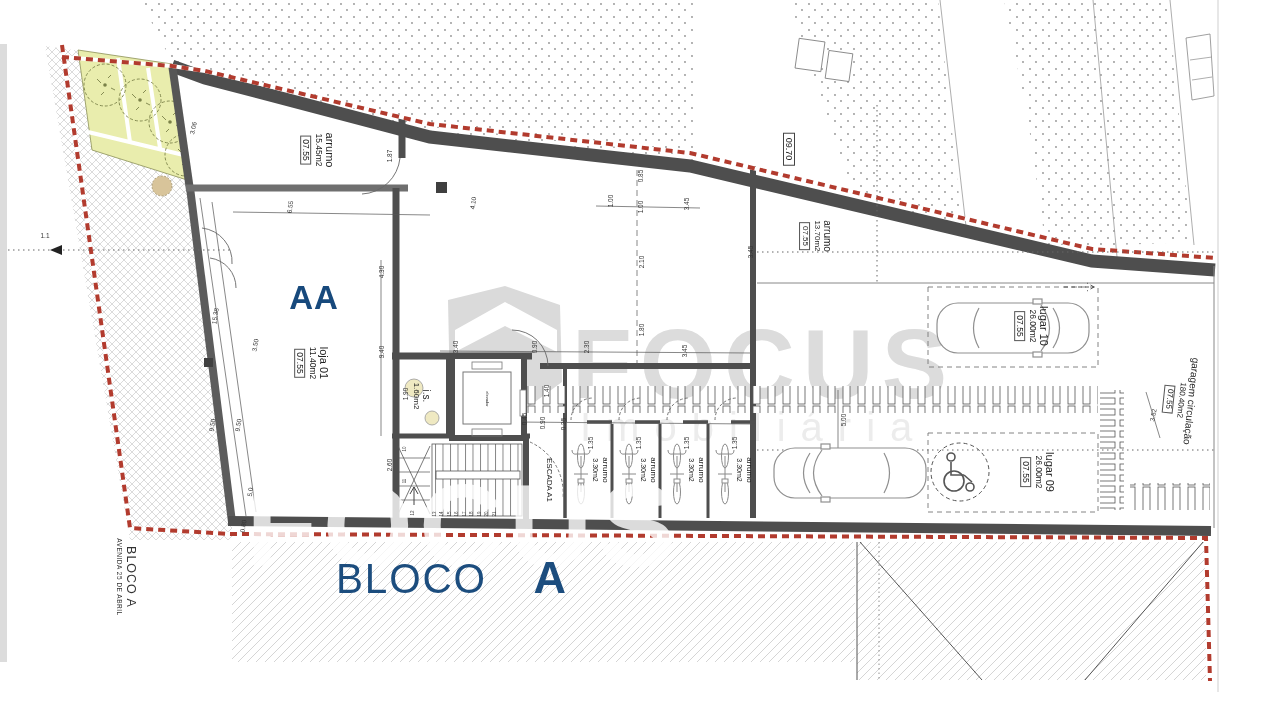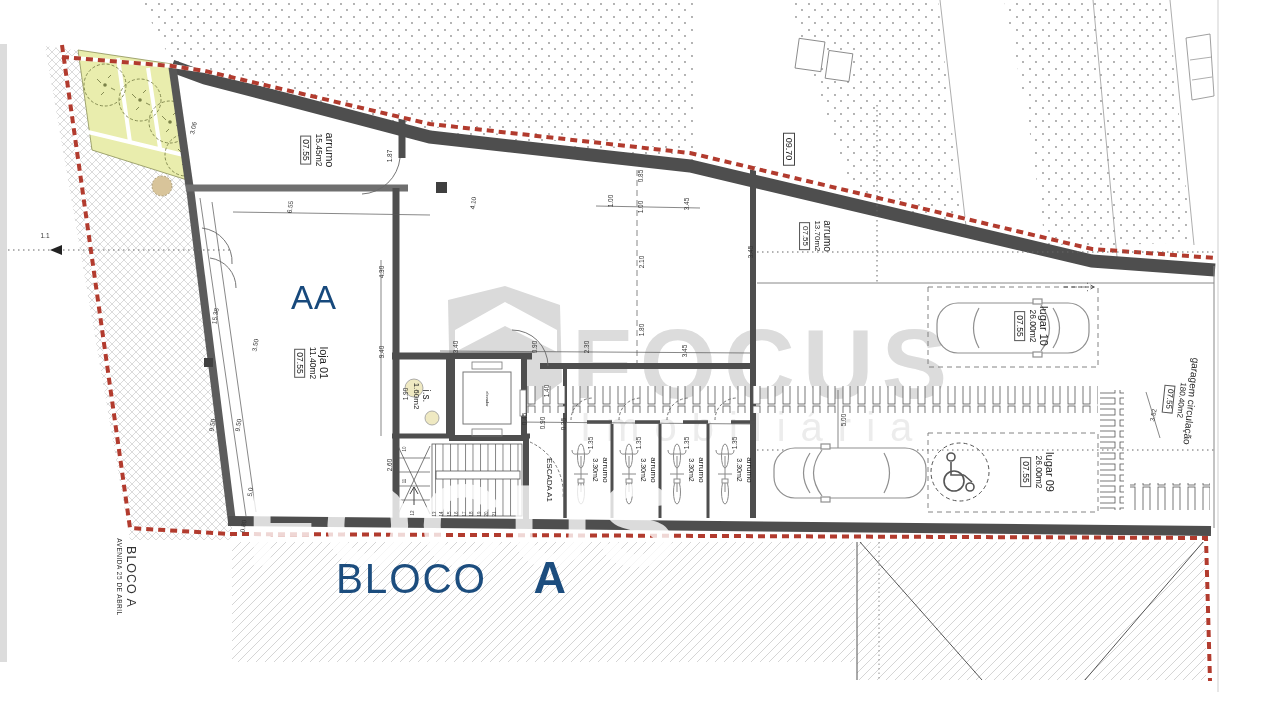--- a/index.html
+++ b/index.html
@@ -9,21 +9,21 @@
   .lbl{position:absolute;display:flex;flex-direction:column;align-items:center;gap:1px;
        line-height:1.12;color:#222;text-align:center;white-space:nowrap;z-index:30;}
   .lbl .nm{font-size:11px;}
   .lbl .ar{font-size:8.5px;}
   .lbl .cd{font-size:8.5px;border:1px solid #555;padding:0 3px;background:#fff;margin-top:1px;}
   .lbl.sm .nm{font-size:8px;} .lbl.sm .ar{font-size:7px;}
   .lbl.md .nm{font-size:10px;} .lbl.md .ar{font-size:8px;} .lbl.md .cd{font-size:8px;}
   .lbl.xs .nm{font-size:4px;}
   .dim{position:absolute;font-size:6.5px;color:#333;white-space:nowrap;z-index:25;}
   .step{position:absolute;font-size:4.5px;color:#444;z-index:25;}
-  #label-aa{position:absolute;font-size:33px;font-weight:400;color:#17497c;letter-spacing:1px;z-index:30;}
+  #label-aa{position:absolute;font-size:33px;font-weight:700;color:#17497c;letter-spacing:1px;z-index:30;}
   .bloco{position:absolute;left:336px;top:552px;z-index:30;color:#1c4d7e;display:flex;align-items:baseline;gap:25px;}
   .bloco .w{font-size:43px;font-weight:400;letter-spacing:2px;transform:scaleX(.94);transform-origin:left;}
   .bloco .l{font-size:45px;font-weight:700;margin-left:12px;}
   .street-v{color:#333;}
   .street-v .nm{font-size:12.5px;letter-spacing:1px;}
   .street-v .ar{font-size:6.5px;letter-spacing:.5px;}
   .boxlbl{position:absolute;font-size:9px;color:#222;border:1px solid #444;background:#fff;
           padding:0 4px;z-index:30;white-space:nowrap;}
   .layer{position:absolute;left:0;top:0;width:100%;height:100%;pointer-events:none;}
 </style>

